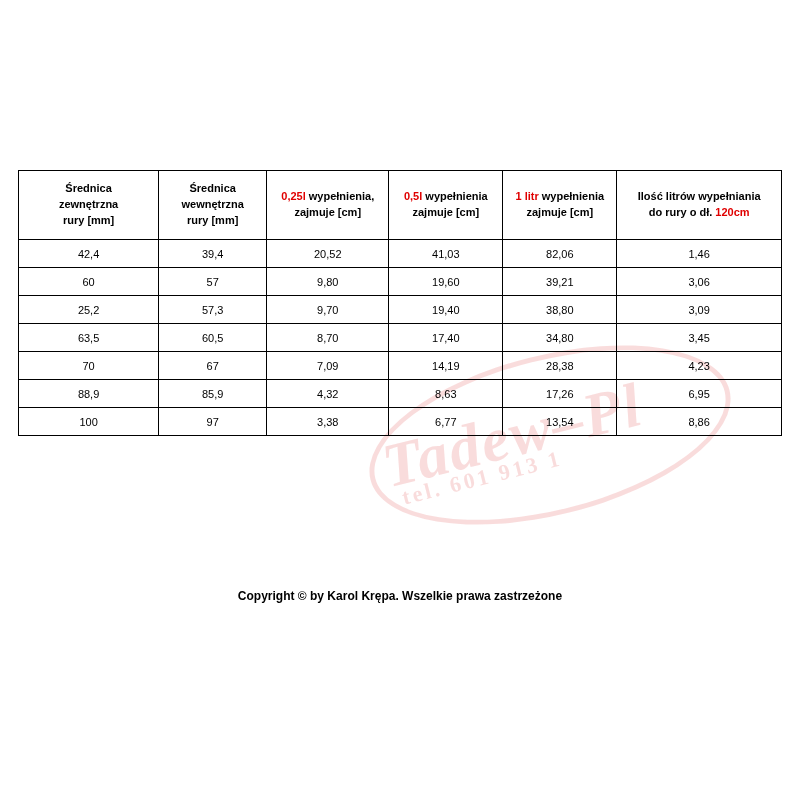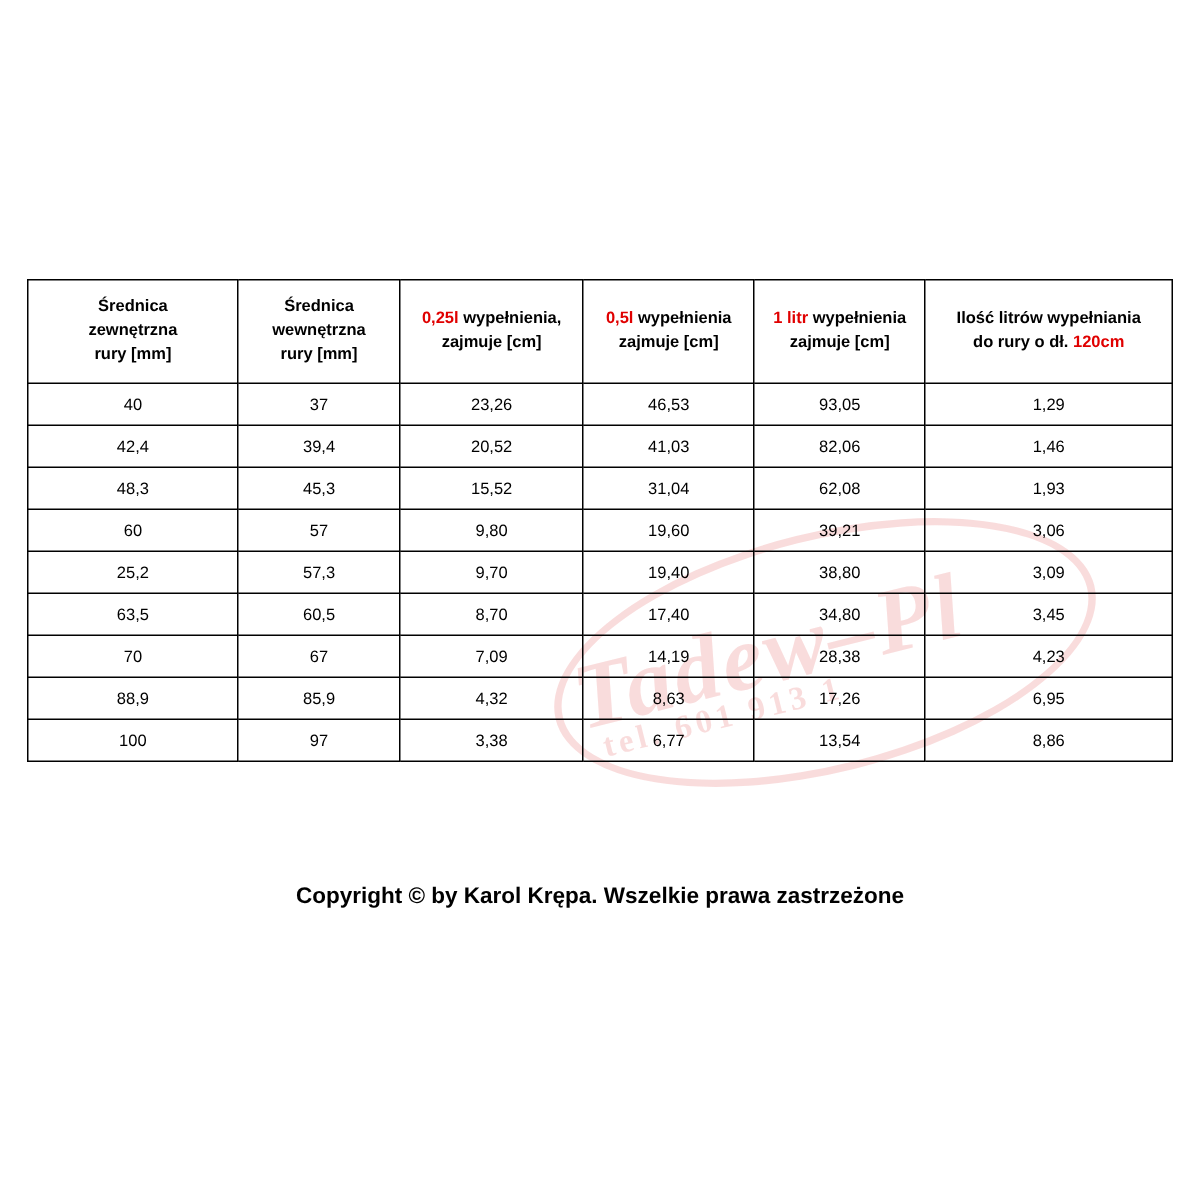--- a/index.html
+++ b/index.html
@@ -60,21 +60,21 @@
     top: 55px;
     width: 360px;
     height: 150px;
     border: 5px solid #f2b3b3;
     border-radius: 50%;
     transform: rotate(-14deg);
   }
   .table-wrap {
     position: absolute;
     left: 18px;
-    top: 186px;
+    top: 170px;
     width: 616px;
     z-index: 10;
   }
   table.data {
     border-collapse: collapse;
     width: 764px;
     background: transparent;
   }
   table.data th,
   table.data td {
@@ -104,21 +104,21 @@
   .col2 { width: 121px; }
   .col3 { width: 112px; }
   .col4 { width: 112px; }
   .col5 { width: 171px; }
   .copyright {
     position: absolute;
     left: 0;
     top: 589px;
     width: 800px;
     text-align: center;
-    font-size: 15px;
+    font-size: 12px;
     font-weight: bold;
     color: #000000;
     z-index: 10;
   }
 </style>
 </head>
 <body>
 
 <div class="page">
 
@@ -154,45 +154,29 @@
             <span class="hdr-red">1 litr</span><span> wypełnienia</span><br>
             <span>zajmuje [cm]</span>
           </th>
           <th class="col5">
             <span>Ilość litrów wypełniania</span><br>
             <span>do rury o dł. </span><span class="hdr-red">120cm</span>
           </th>
         </tr>
       </thead>
       <tbody>
-        <tr>
-          <td>40</td>
-          <td>37</td>
-          <td>23,26</td>
-          <td>46,53</td>
-          <td>93,05</td>
-          <td>1,29</td>
-        </tr>
         <tr>
           <td>42,4</td>
           <td>39,4</td>
           <td>20,52</td>
           <td>41,03</td>
           <td>82,06</td>
           <td>1,46</td>
         </tr>
         <tr>
-          <td>48,3</td>
-          <td>45,3</td>
-          <td>15,52</td>
-          <td>31,04</td>
-          <td>62,08</td>
-          <td>1,93</td>
-        </tr>
-        <tr>
           <td>60</td>
           <td>57</td>
           <td>9,80</td>
           <td>19,60</td>
           <td>39,21</td>
           <td>3,06</td>
         </tr>
         <tr>
           <td>25,2</td>
           <td>57,3</td>

